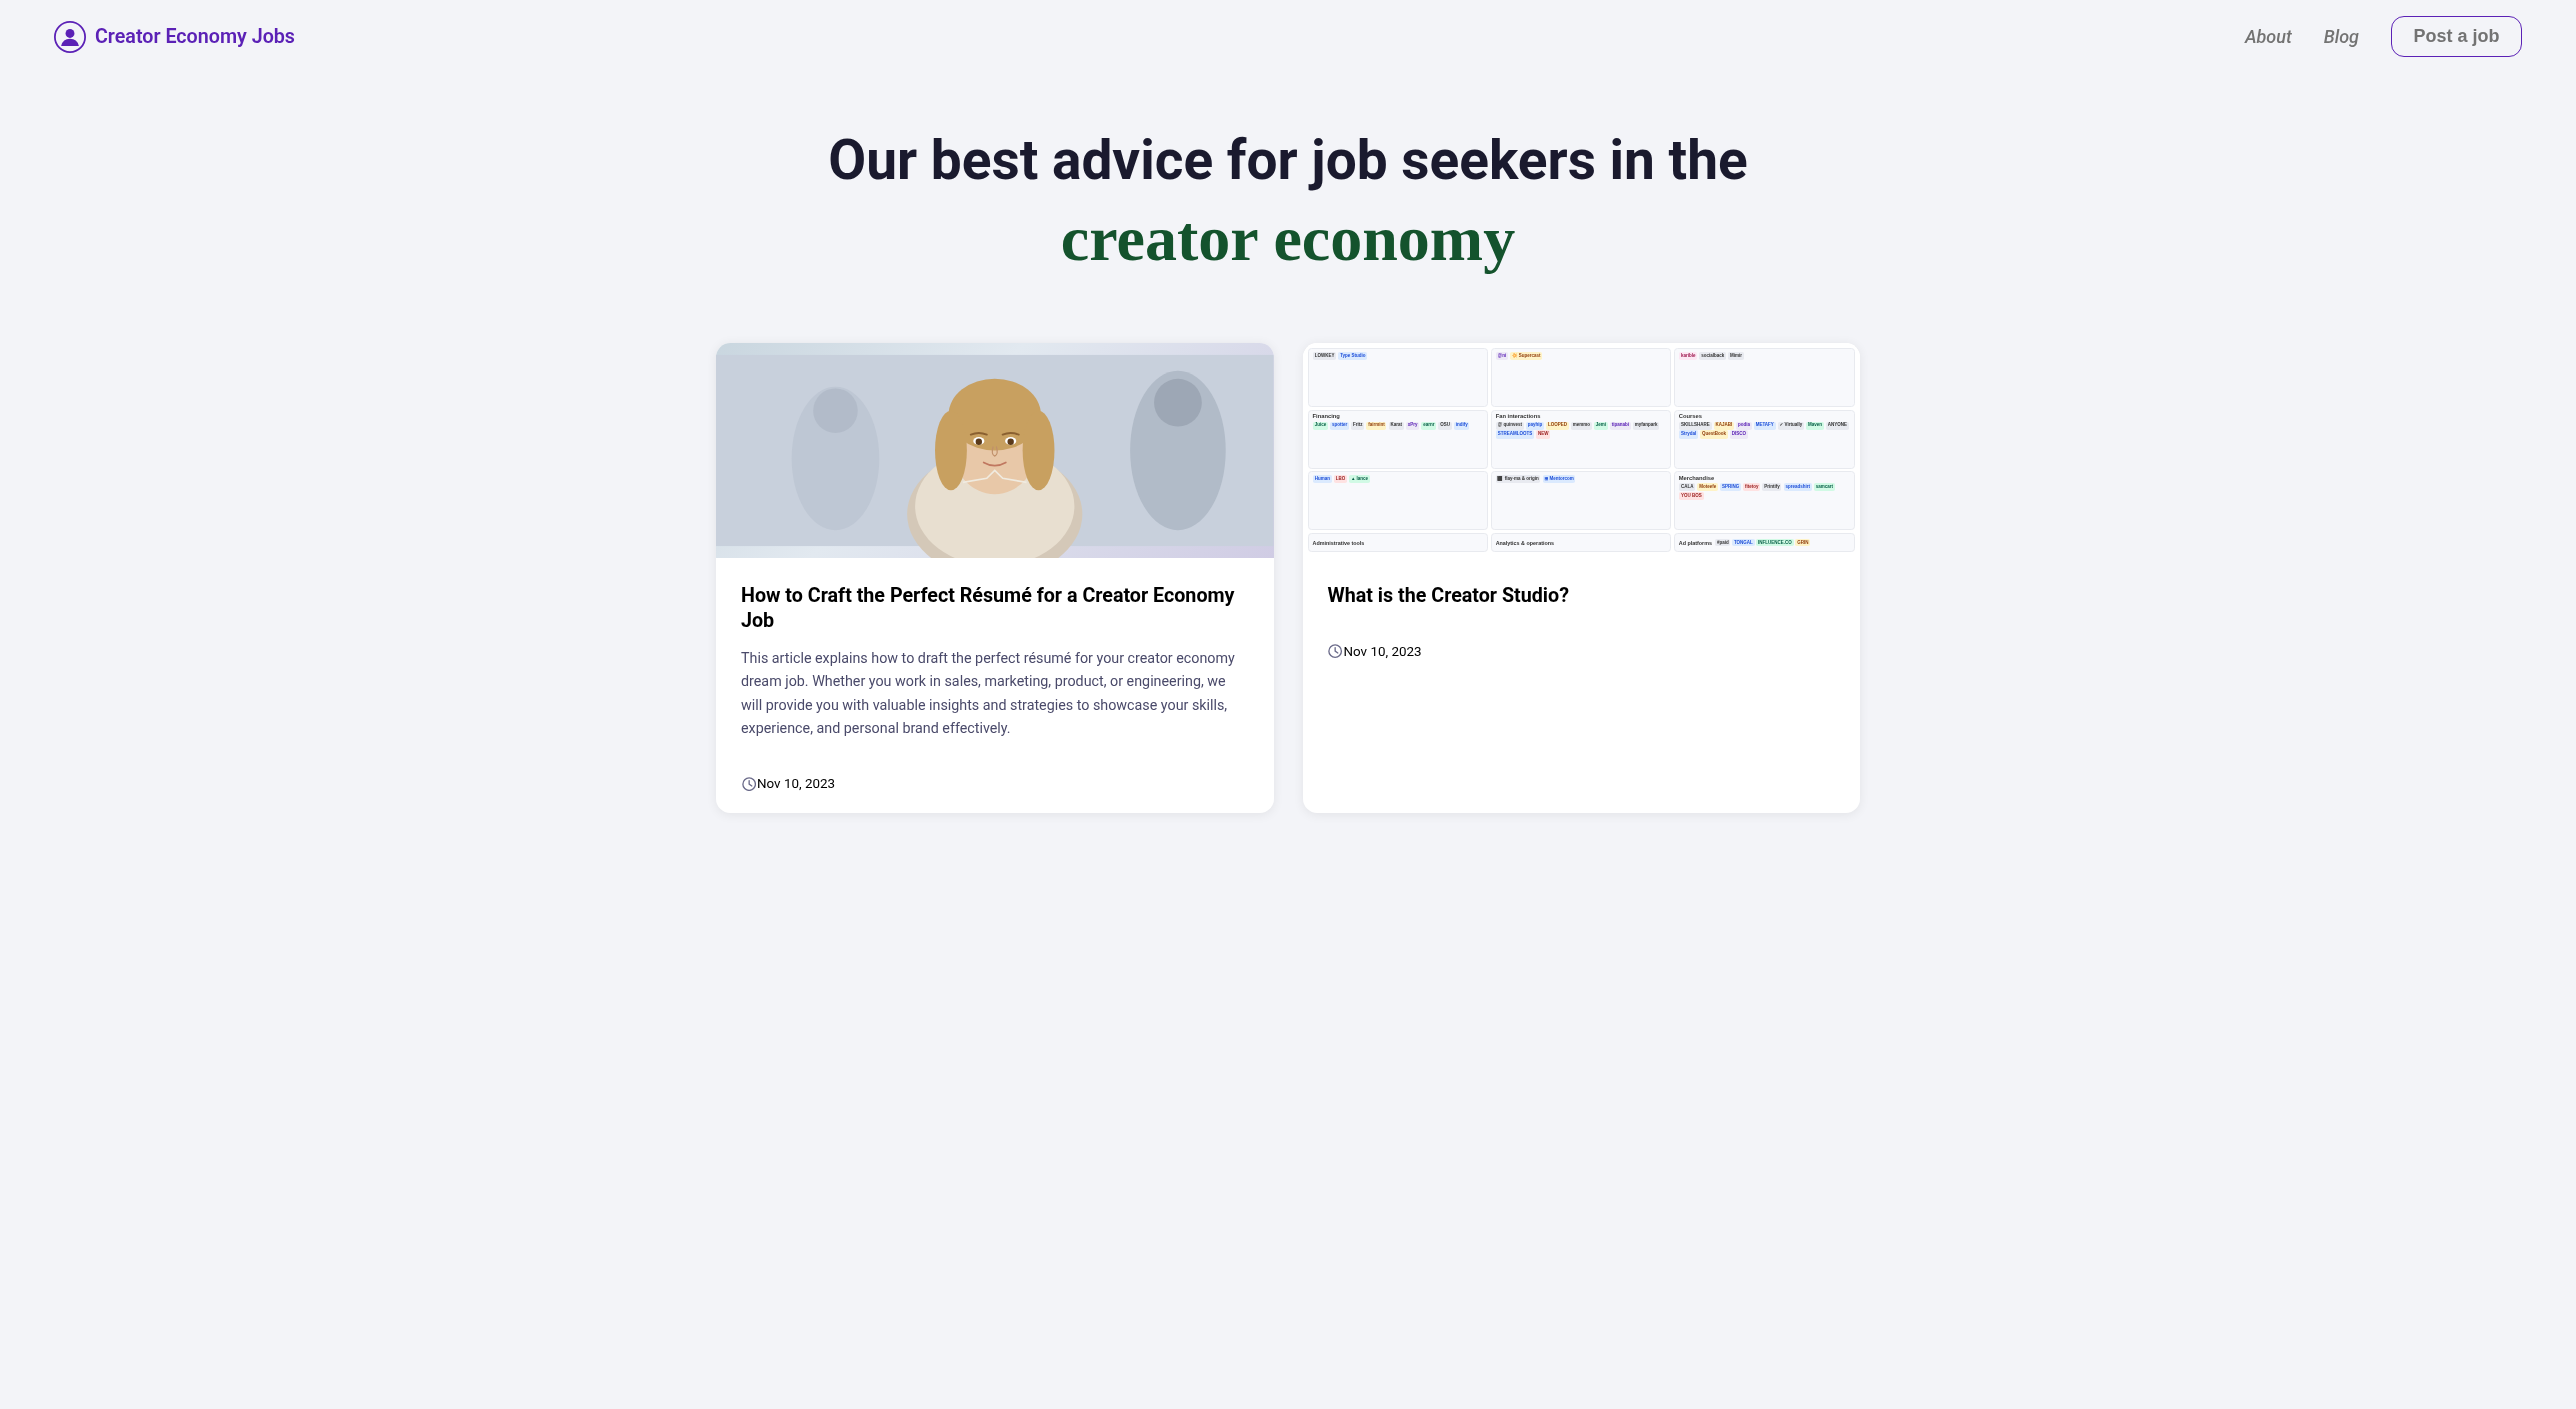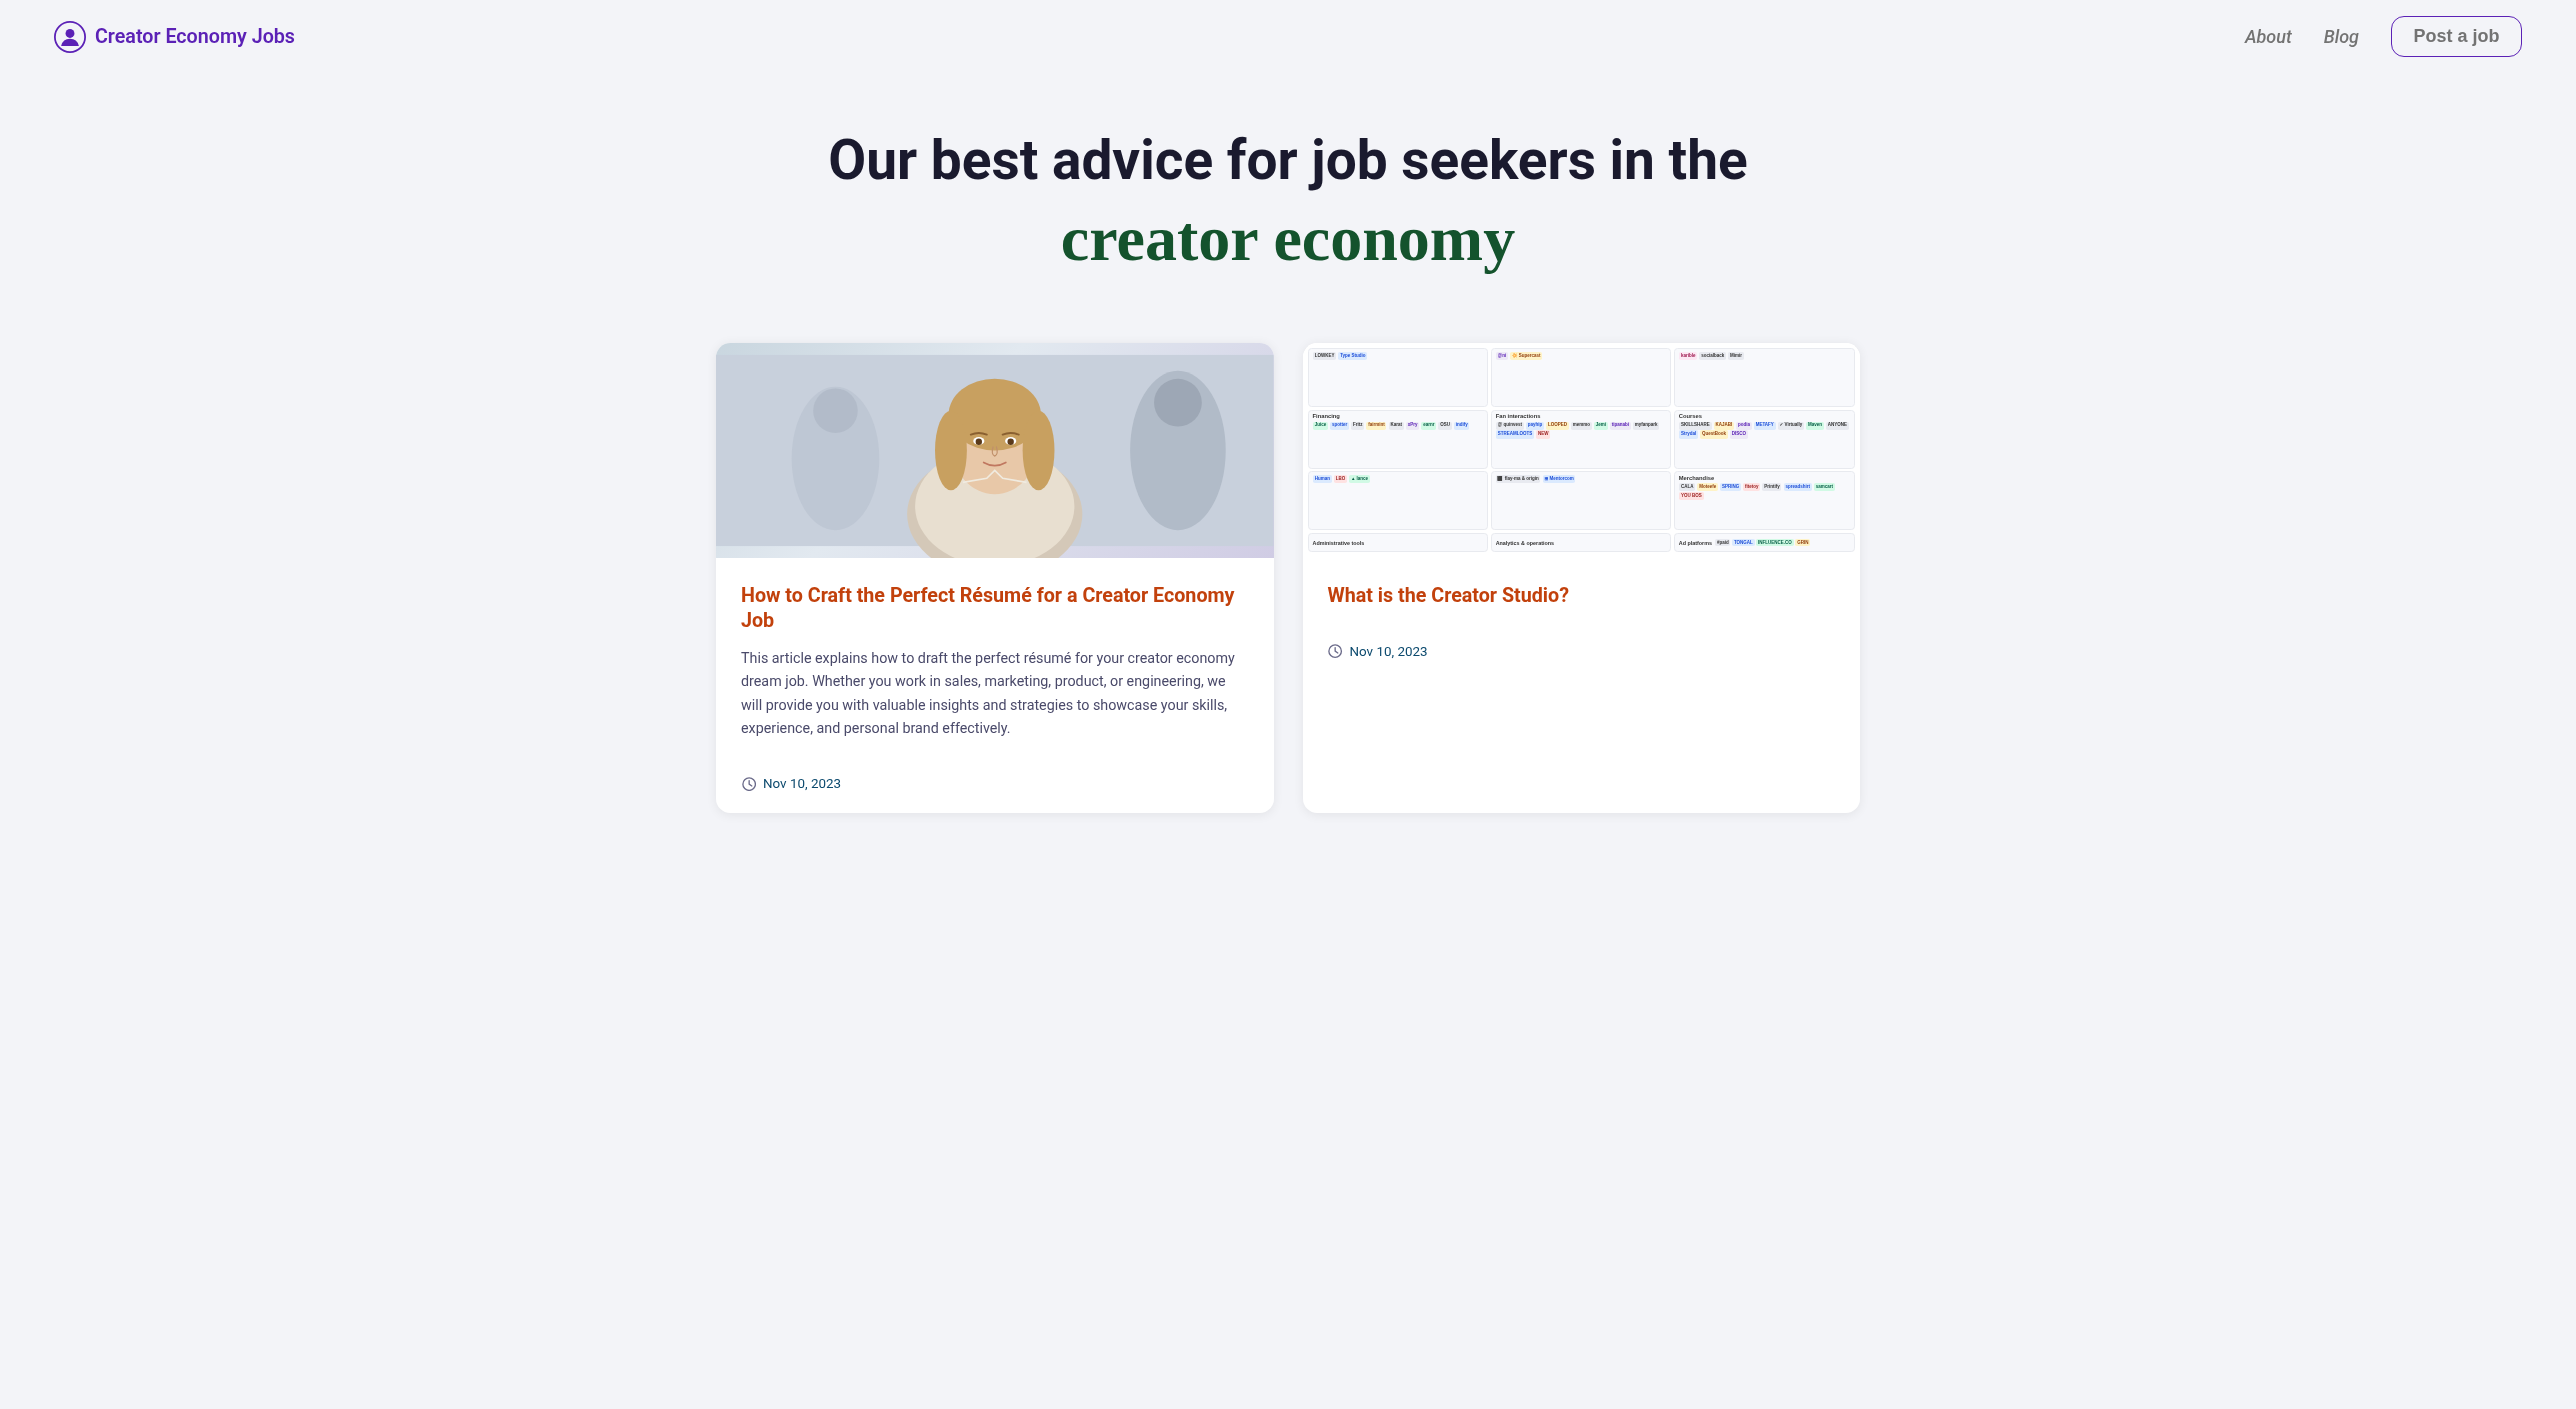--- a/index.html
+++ b/index.html
@@ -119,37 +119,37 @@
       justify-content: center;
     }
 
     .card-content {
       padding: 25px 25px 21.5px;
     }
 
     .card-title {
       font-size: 19.7px;
       font-weight: 700;
-      color: #c2410c;
+      color: #000000;
       margin-bottom: 12.5px;
       line-height: 1.3;
     }
 
     .card-excerpt {
       font-size: 14.3px;
       color: #4a4a6a;
       line-height: 1.65;
       margin-bottom: 18px;
     }
 
     .card-meta {
       display: flex;
       align-items: center;
-      gap: 6px;
-      color: #0c4a6e;
+      gap: 0;
+      color: #000000;
       font-size: 13.4px;
       margin-top: 35px;
     }
 
     .clock-icon {
       display: inline-flex;
       align-items: center;
       justify-content: center;
       width: 16px;
       height: 16px;

